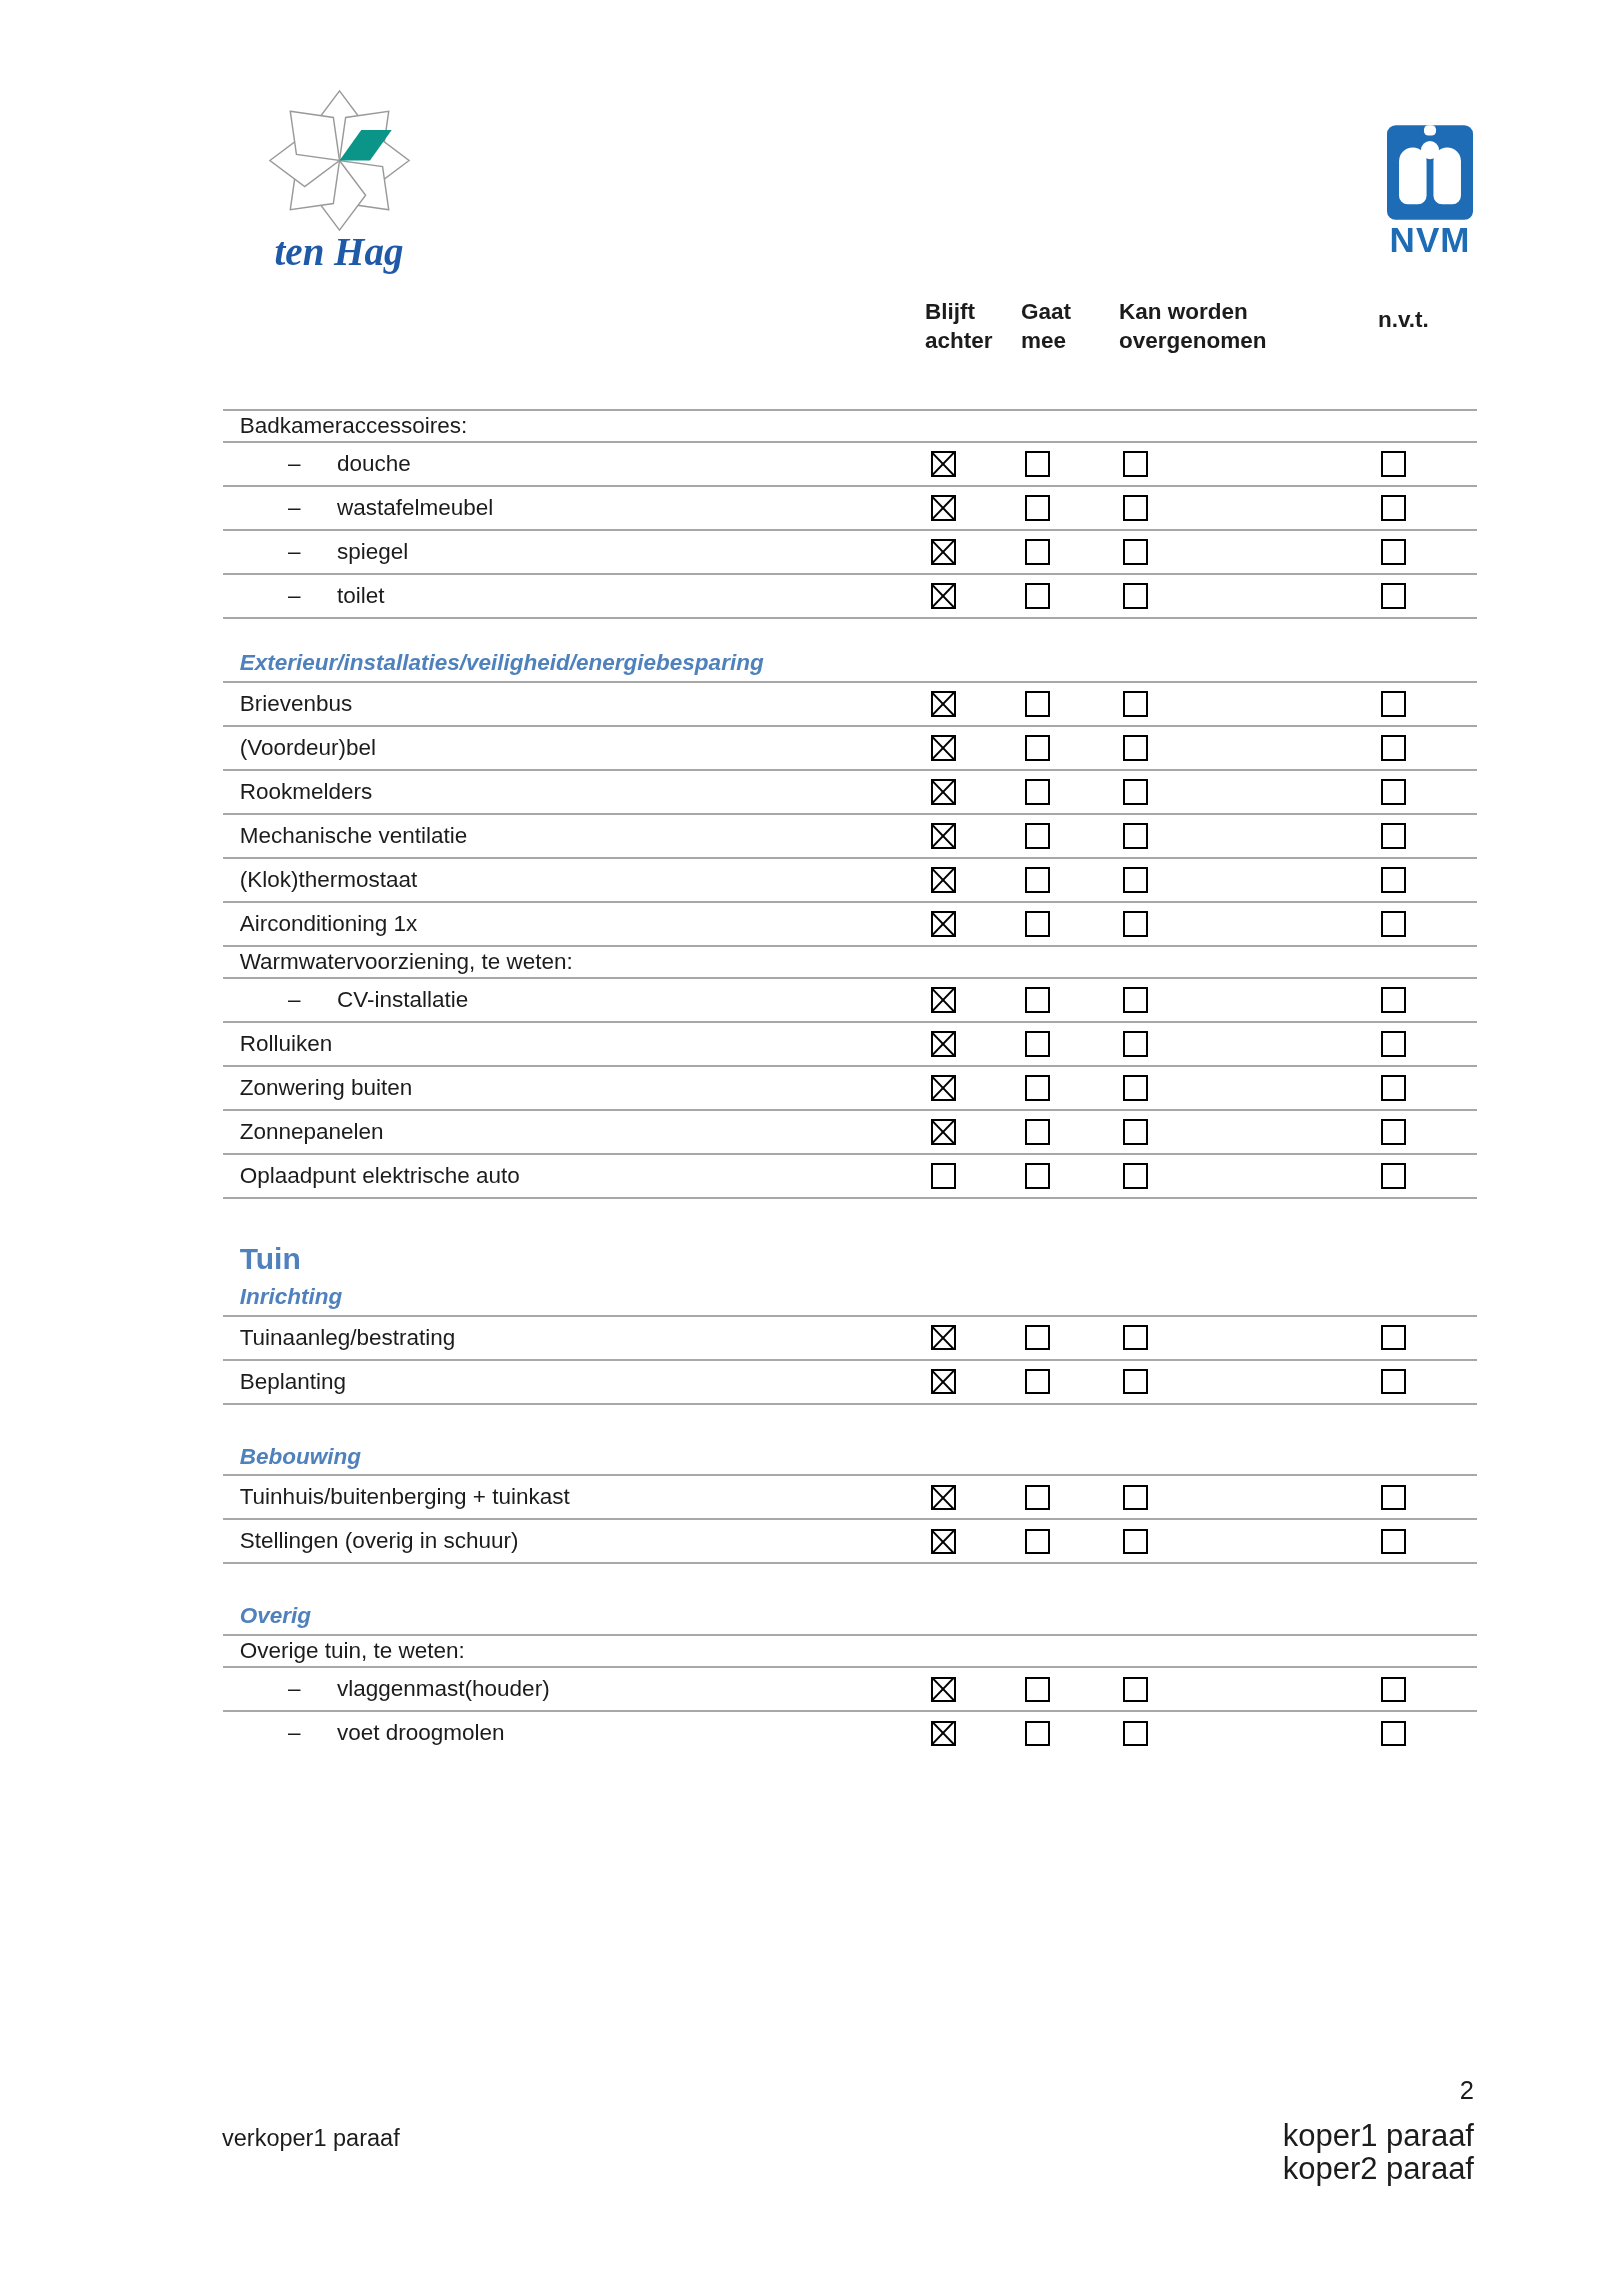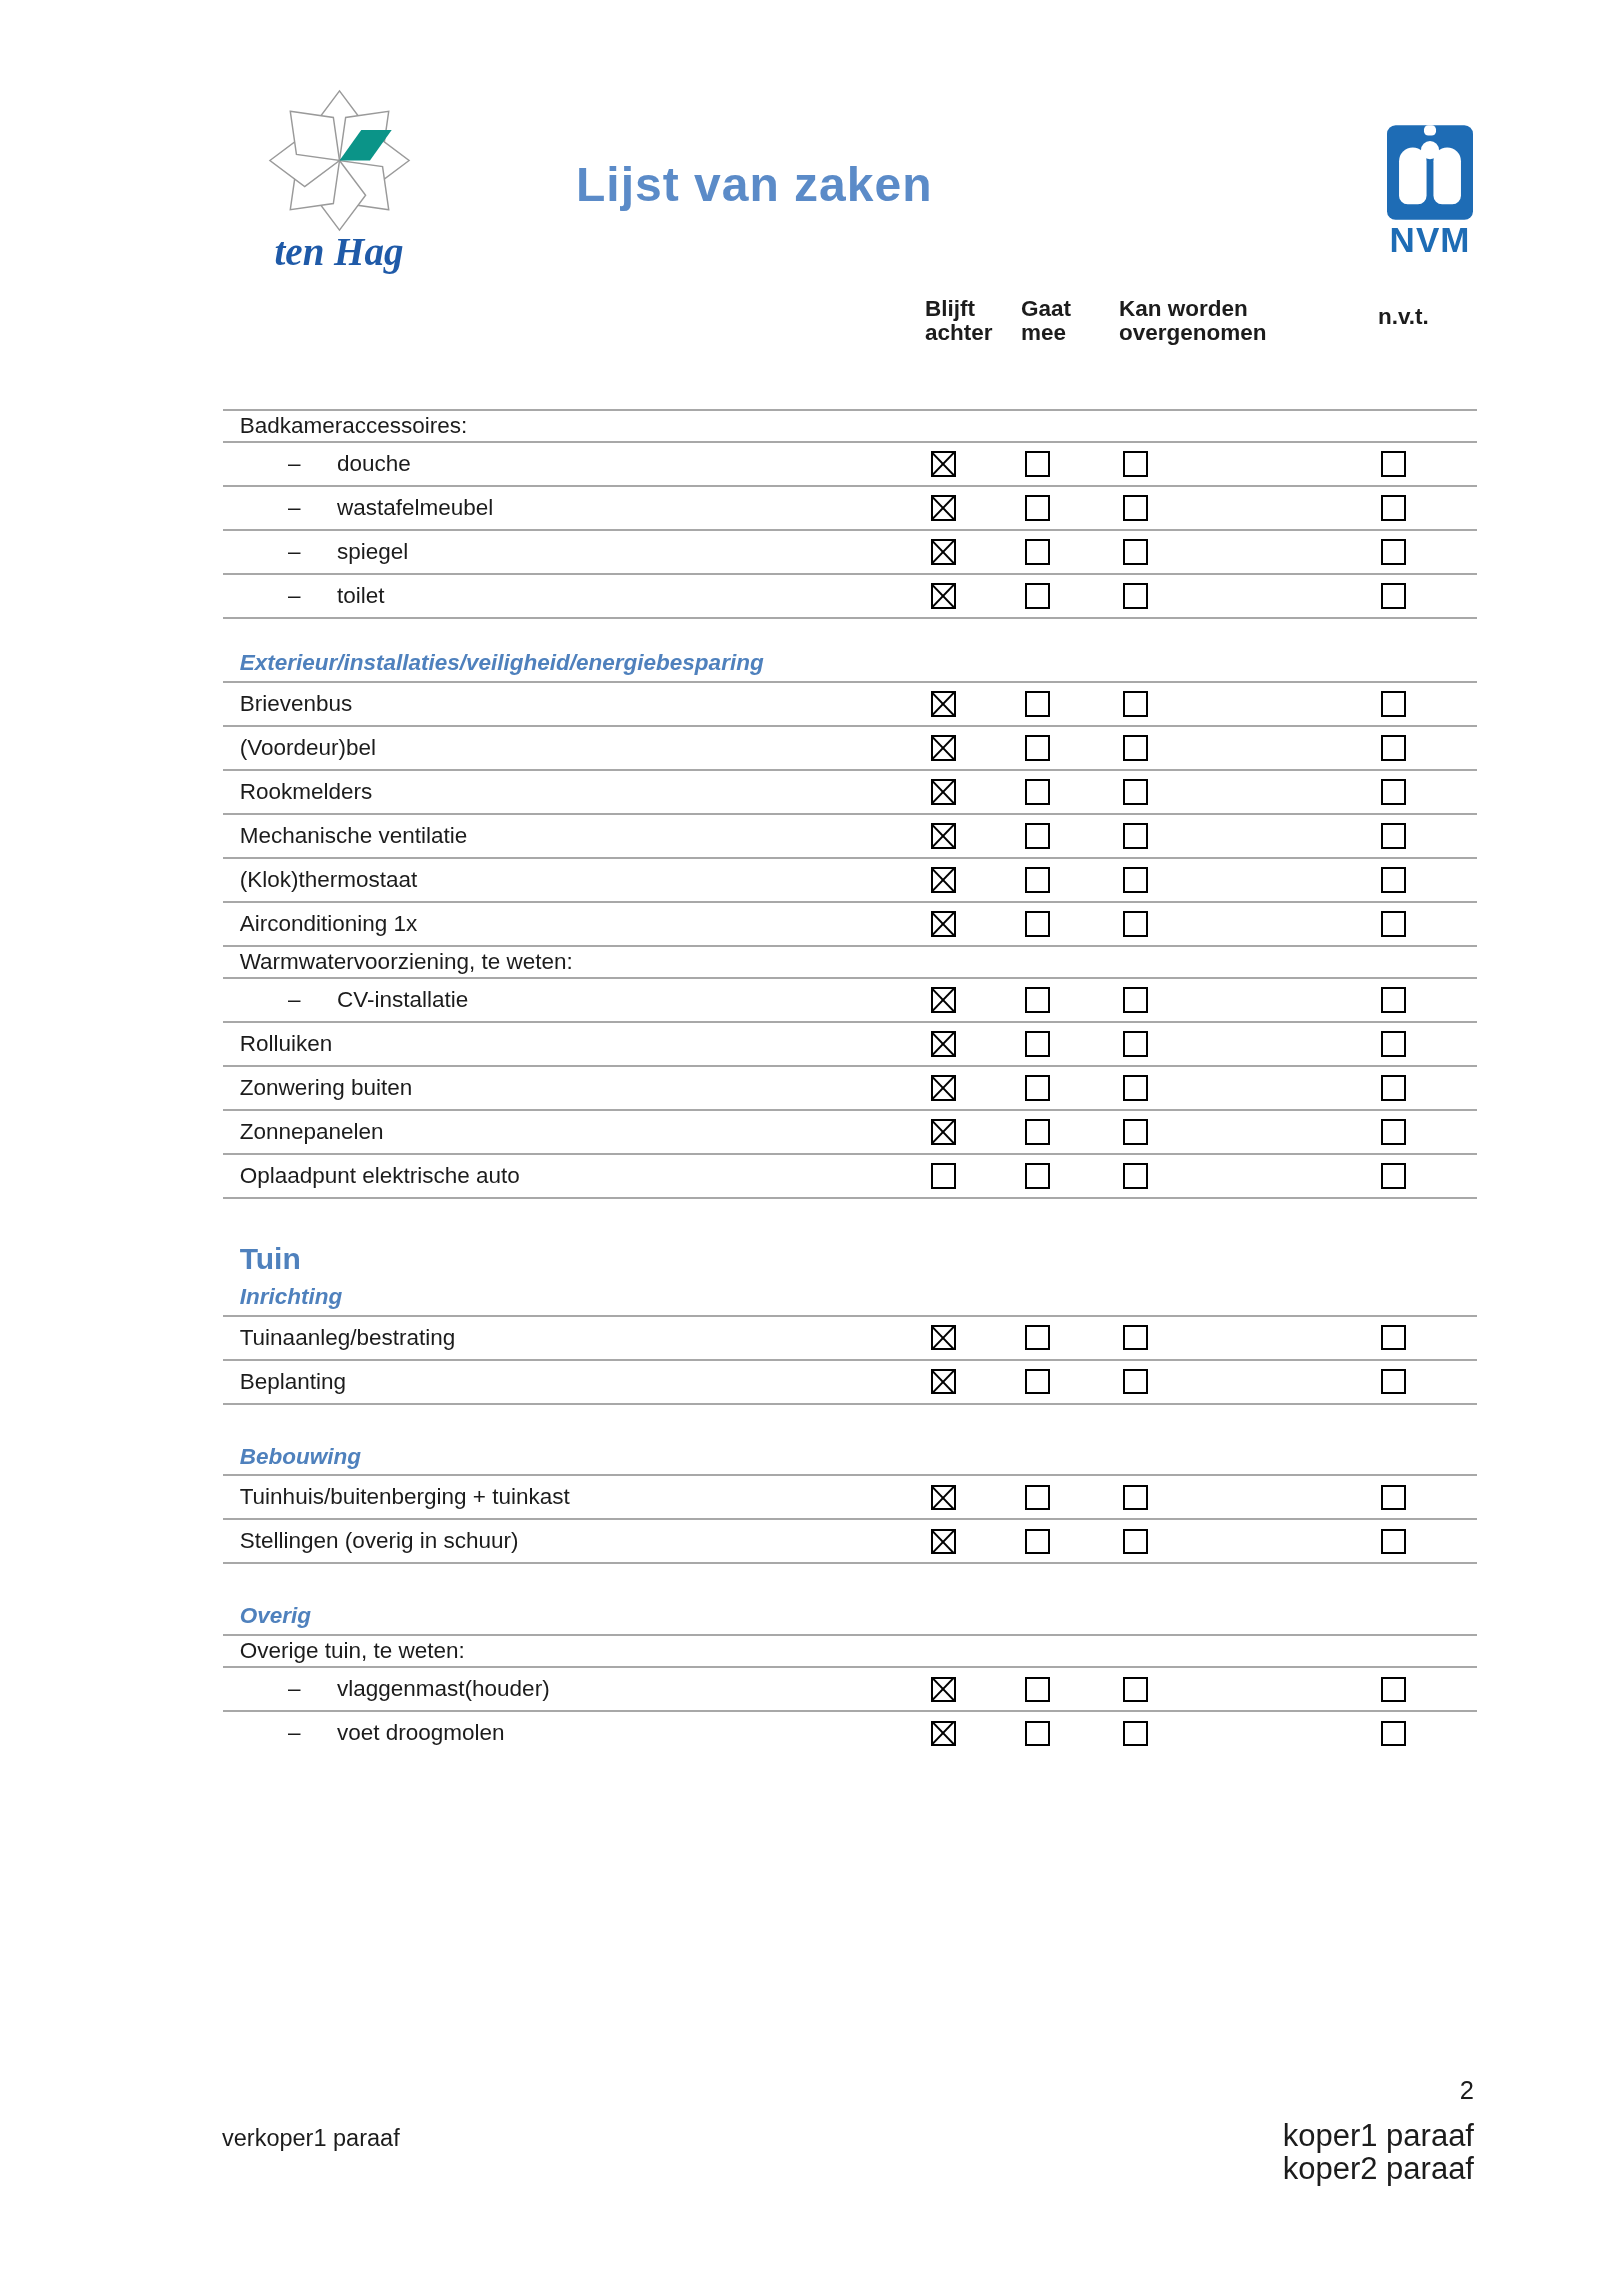--- a/index.html
+++ b/index.html
@@ -25,21 +25,21 @@
   }
   .nvm{position:absolute;left:1384px;top:125px;width:92px;text-align:center;}
   .nvm svg{display:block;margin:0 auto;}
   .nvm-text{
     font-size:35px;font-weight:bold;letter-spacing:1px;
     color:var(--nvm-blue,#1e6cb5);margin-top:0px;
   }
   
   .col-heads{
     position:absolute;left:223px;top:297px;width:1254px;height:108px;
-    font-size:22.5px;font-weight:bold;line-height:24px;
+    font-size:22.5px;font-weight:bold;line-height:29px;
   }
   .col-head{position:absolute;top:0;}
   .col-head.c0{left:702px;width:76px;}
   .col-head.c1{left:798px;width:63px;}
   .col-head.c2{left:896px;width:169px;}
   .col-head.c3{left:1155px;margin-top:8px;}
   
   .doc-table{position:absolute;left:223px;top:409px;width:1254px;}
   .section{position:relative;}
   .section:nth-child(2){margin-top:31px;}
@@ -100,21 +100,20 @@
           <path d="M100 4 L136 52 L100 100 L64 52 Z" transform="rotate(225 100 100)"></path>
           <path d="M100 4 L136 52 L100 100 L64 52 Z" transform="rotate(270 100 100)"></path>
           <path d="M100 4 L136 52 L100 100 L64 52 Z" transform="rotate(315 100 100)"></path>
         </g>
         <path d="M100 100 L130 58 L172 58 L142 100 Z" fill="var(--brand-teal,#0b9488)"></path>
       </svg>
     </span>
     <div class="brand-text">ten Hag</div>
   </div>
 
-  <div class="doc-title">Lijst van zaken</div>
 
   <div class="nvm">
     <span>
       <svg viewBox="0 0 100 110" width="86" height="95" aria-hidden="true">
         <rect x="0" y="0" width="100" height="110" rx="10" fill="var(--nvm-blue,#1e6cb5)"></rect>
         <rect x="43" y="0" width="14" height="12" rx="5" fill="#ffffff"></rect>
         <circle cx="50" cy="29" r="10.5" fill="#ffffff"></circle>
         <path d="M14 42 a16 16 0 0 1 32 0 V82 a10 10 0 0 1 -10 10 H24 a10 10 0 0 1 -10 -10 Z" fill="#ffffff"></path>
         <path d="M54 42 a16 16 0 0 1 32 0 V82 a10 10 0 0 1 -10 10 H64 a10 10 0 0 1 -10 -10 Z" fill="#ffffff"></path>
       </svg>

